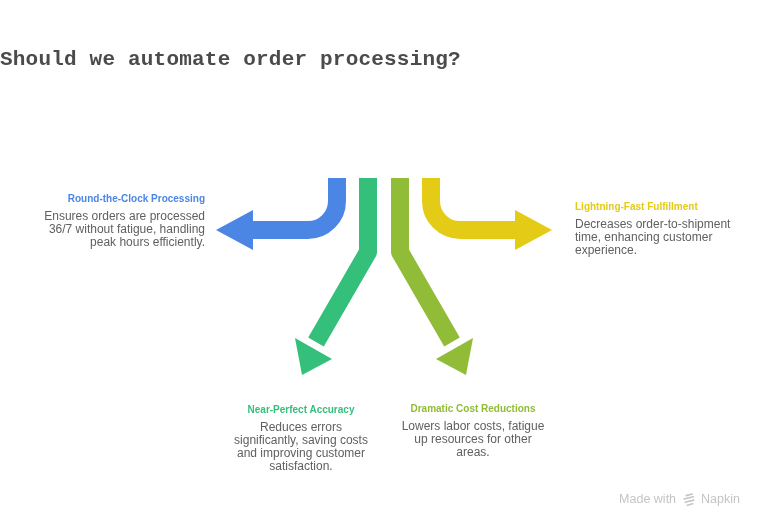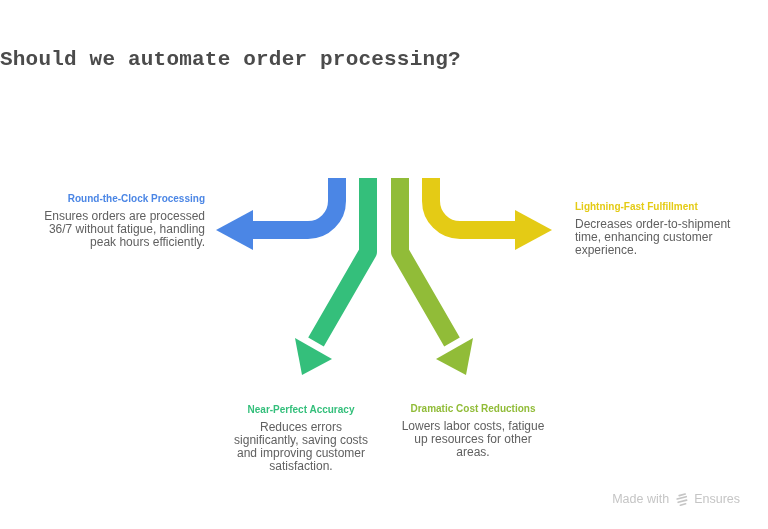--- a/index.html
+++ b/index.html
@@ -114,16 +114,16 @@
   <div class="footer">
     <span>Made with</span>
     <svg width="15" height="15" viewBox="0 0 15 15">
       <g stroke="#C5C5C5" stroke-width="1.7" stroke-linecap="round" fill="none">
         <line x1="5.2" y1="3.6" x2="11.2" y2="2.0"></line>
         <line x1="3.2" y1="7.0" x2="12.2" y2="4.7"></line>
         <line x1="4.2" y1="10.3" x2="12.6" y2="8.1"></line>
         <line x1="6.4" y1="13.2" x2="11.6" y2="11.8"></line>
       </g>
     </svg>
-    <span>Ensures</span>
+    <span>Napkin</span>
   </div>
 
 </div>
 
 </body></html>

